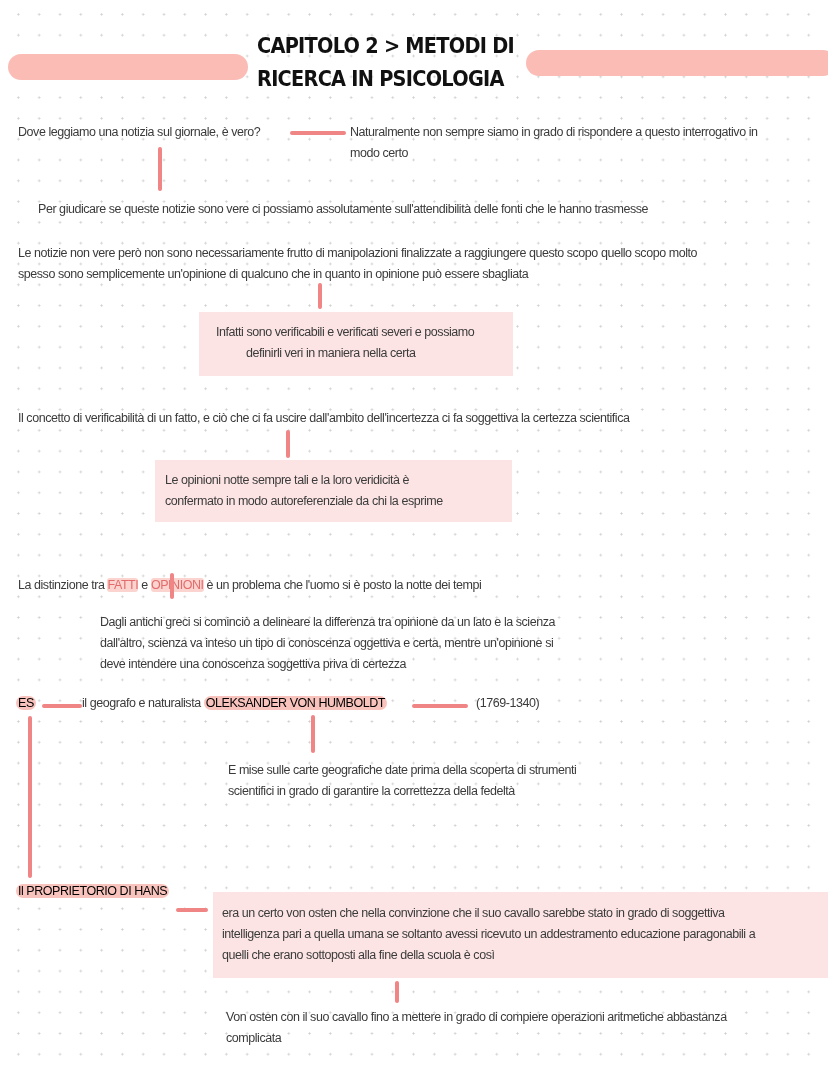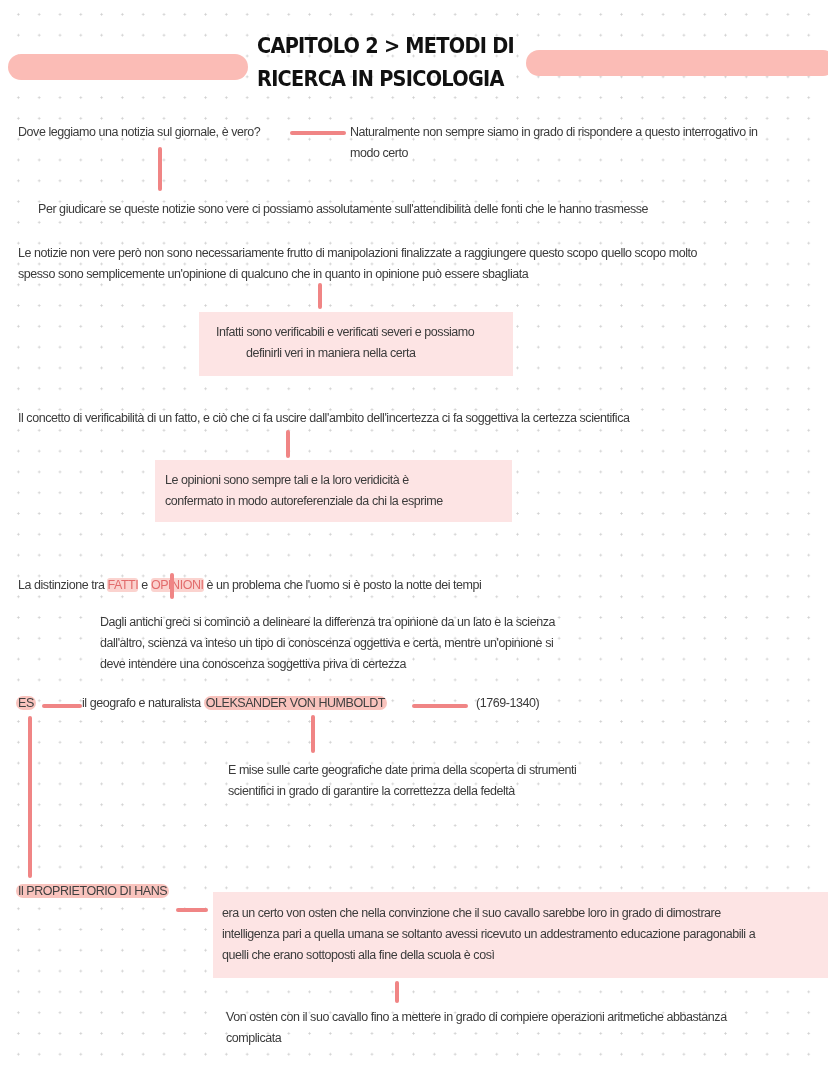--- a/index.html
+++ b/index.html
@@ -22,21 +22,21 @@
   .title {
     font-family: "DejaVu Sans", sans-serif; font-weight:bold;
     font-size:21px; line-height:33px; letter-spacing:-0.8px; color:#111;
     transform: scaleX(0.92); transform-origin:left top; white-space:nowrap;
   }
   .band { background:#fbbcb6; border-radius:14px; height:26px; }
   .vline { background:#f08585; width:4px; border-radius:2px; }
   .hline { background:#f08585; height:4px; border-radius:2px; }
   .box { background:#fde4e4; }
   .hl {
-    background:#f9c3bd; border-radius:7px; padding:0 2px; color:#404040;
+    background:#f9c3bd; border-radius:7px; padding:0 2px; color:#000000;
   }
   .hl-red { color:#e26c6c; background:#fbd3cf; border-radius:3px; }
 </style>
 </head>
 <body>
 
 <div class="abs band" style="left:8px; top:54px; width:240px;"></div>
 <div class="abs band" style="left:526px; top:50px; width:310px;"></div>
 <div class="abs" style="left:257px; top:30px;">
   <div class="title">CAPITOLO 2 &gt; METODI DI</div>
@@ -53,21 +53,21 @@
 <div class="abs txt" style="left:18px; top:243px;">Le notizie non vere però non sono necessariamente frutto di manipolazioni finalizzate a raggiungere questo scopo quello scopo molto</div>
 <div class="abs txt" style="left:18px; top:264px;">spesso sono semplicemente un'opinione di qualcuno che in quanto in opinione può essere sbagliata</div>
 <div class="abs vline" style="left:318px; top:283px; height:26px;"></div>
 <div class="abs box" style="left:199px; top:312px; width:314px; height:64px;"></div>
 <div class="abs txt" style="left:208px; top:322px;margin-left:8px;">Infatti sono verificabili e verificati severi e possiamo</div>
 <div class="abs txt" style="left:208px; top:343px;margin-left:38px;">definirli veri in maniera nella certa</div>
 
 <div class="abs txt" style="left:18px; top:408px;">Il concetto di verificabilità di un fatto, e ciò che ci fa uscire dall'ambito dell'incertezza ci fa soggettiva la certezza scientifica</div>
 <div class="abs vline" style="left:286px; top:430px; height:28px;"></div>
 <div class="abs box" style="left:155px; top:460px; width:357px; height:62px;"></div>
-<div class="abs txt" style="left:165px; top:470px;">Le opinioni sono sempre tali e la loro veridicità è</div>
+<div class="abs txt" style="left:165px; top:470px;">Le opinioni notte sempre tali e la loro veridicità è</div>
 <div class="abs txt" style="left:165px; top:491px;">confermato in modo autoreferenziale da chi la esprime</div>
 
 <div class="abs txt" style="left:18px; top:575px;">
   <span>La distinzione tra</span>
   <span class="hl-red">FATTI</span>
   <span>e</span>
   <span class="hl-red">OPINIONI</span>
   <span>è un problema che l'uomo si è posto la notte dei tempi</span>
 </div>
 <div class="abs vline" style="left:170px; top:573px; height:26px;"></div>
@@ -88,18 +88,18 @@
 <div class="abs vline" style="left:311px; top:715px; height:38px;"></div>
 <div class="abs txt" style="left:228px; top:760px;">E mise sulle carte geografiche date prima della scoperta di strumenti</div>
 <div class="abs txt" style="left:228px; top:781px;">scientifici in grado di garantire la correttezza della fedeltà</div>
 <div class="abs vline" style="left:28px; top:716px; height:162px;"></div>
 
 <div class="abs txt" style="left:16px; top:881px;">
   <span class="hl">Il PROPRIETORIO DI HANS</span>
 </div>
 <div class="abs hline" style="left:176px; top:908px; width:32px;"></div>
 <div class="abs box" style="left:213px; top:892px; width:620px; height:86px;"></div>
-<div class="abs txt" style="left:222px; top:903px;">era un certo von osten che nella convinzione che il suo cavallo sarebbe loro in grado di dimostrare</div>
+<div class="abs txt" style="left:222px; top:903px;">era un certo von osten che nella convinzione che il suo cavallo sarebbe stato in grado di soggettiva</div>
 <div class="abs txt" style="left:222px; top:924px;">intelligenza pari a quella umana se soltanto avessi ricevuto un addestramento educazione paragonabili a</div>
 <div class="abs txt" style="left:222px; top:945px;">quelli che erano sottoposti alla fine della scuola è così</div>
 <div class="abs vline" style="left:395px; top:981px; height:22px;"></div>
 <div class="abs txt" style="left:226px; top:1007px;">Von osten con il suo cavallo fino a mettere in grado di compiere operazioni aritmetiche abbastanza</div>
 <div class="abs txt" style="left:226px; top:1028px;">complicata</div>
 
 </body></html>

